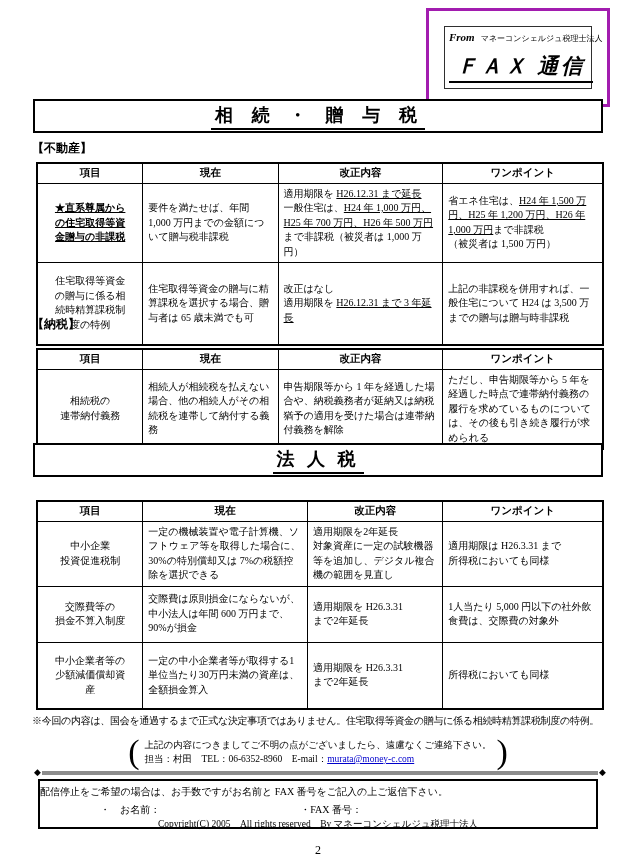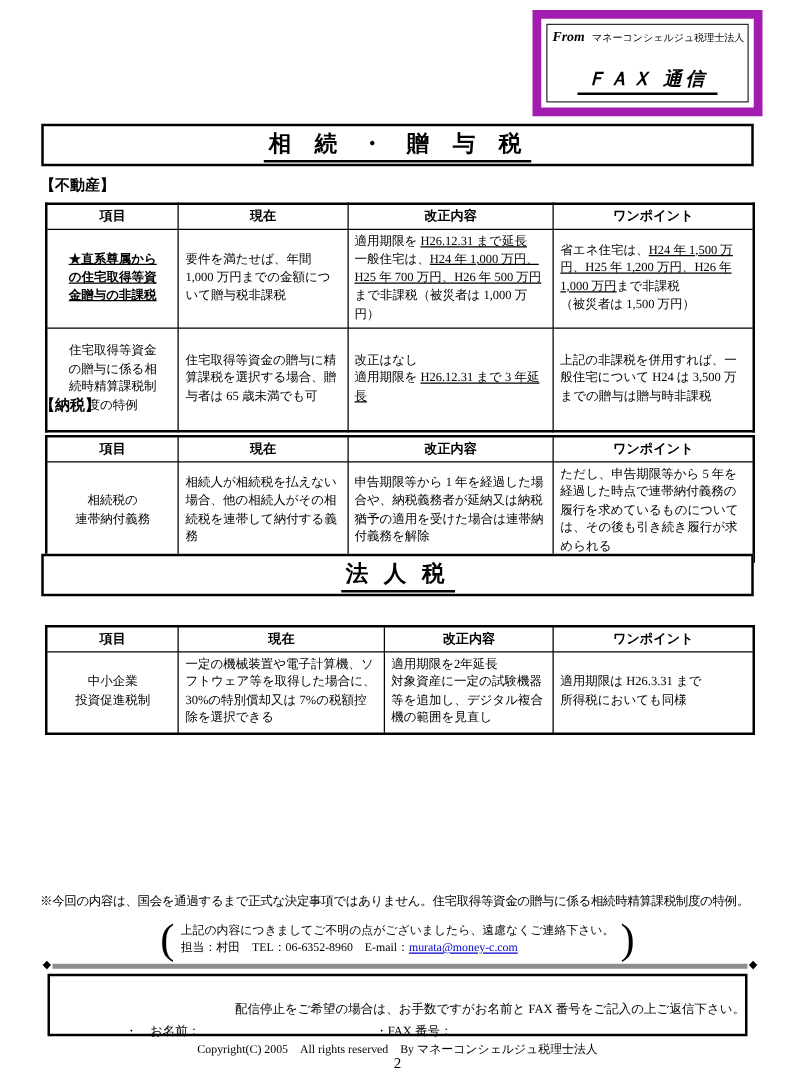--- a/index.html
+++ b/index.html
@@ -5,27 +5,27 @@
   html,body{margin:0;padding:0;background:#fff;}
   body{
     width:636px;height:866px;
     font-family:"Liberation Serif","DejaVu Serif",serif;
     color:#000;
   }
   .page{position:relative;width:636px;height:866px;background:#fff;overflow:hidden;}
 
   
   .masthead{position:absolute;top:8px;right:26px;width:184px;}
-  .fax-box{border:7px solid #a21caf;padding:4px;background:#fff;}
+  .fax-box{border:3px solid #a21caf;padding:15px;background:#fff;}
   .fax-box-inner{border:1px solid #2f2f2f;text-align:center;padding:4px 4px 5px;}
   .from-line{font-size:10px;white-space:nowrap;}
   .from-label{font-style:italic;font-weight:bold;font-size:11px;margin-right:6px;}
   .company{font-size:8px;}
   .fax-title{
-    display:inline-block;margin-top:18px;font-size:15px;font-weight:bold;font-style:italic;
+    display:inline-block;margin-top:8px;font-size:21px;font-weight:bold;font-style:italic;
     letter-spacing:3px;border-bottom:2px solid #000;padding:0 8px 1px;white-space:nowrap;
   }
   .issue-box{border:2px solid #000;margin-top:3px;padding:1px;}
   .issue-inner{border:1px solid #000;display:flex;justify-content:center;gap:16px;
     font-size:13px;padding:1px 0 2px;}
   .issue-no{font-weight:bold;}
 
   
   .title-box{
     position:absolute;left:33px;width:570px;height:34px;border:2px solid #000;
@@ -82,21 +82,21 @@
   .email-link{color:#0000cc;text-decoration:underline;}
 
   
   .divider{position:absolute;top:768px;left:34px;width:572px;display:flex;align-items:center;}
   .diamond{font-family:"DejaVu Sans","Liberation Sans",sans-serif;font-size:9px;line-height:9px;}
   .divider-line{flex:1;height:4px;background:#8d8d8d;margin:0 1px;}
 
   
   .unsub{position:absolute;top:779px;left:38px;width:560px;height:50px;
     border:2px solid #000;box-sizing:border-box;padding-top:4px;}
-  .unsub-line1{text-align:right;font-size:10px;margin-top:15px;}
+  .unsub-line1{text-align:left;font-size:10px;}
   .unsub-line2{font-size:10px;margin-top:4px;display:flex;}
   .unsub-line2 .name-label{margin-left:60px;}
   .unsub-line2 .fax-label{margin-left:140px;}
   .unsub-copyright{text-align:center;font-size:9.5px;margin-top:1px;}
 
   
   .page-number{position:absolute;top:843px;left:0;right:0;text-align:center;font-size:12px;}
 </style>
 </head>
 <body>
@@ -197,20 +197,32 @@
         <th>ワンポイント</th>
       </tr>
     </thead>
     <tbody>
       <tr>
         <td class="cell-item"><span>中小企業</span><br><span>投資促進税制</span></td>
         <td><span>一定の機械装置や電子計算機、ソフトウェア等を取得した場合に、30%の特別償却又は 7%の税額控除を選択できる</span></td>
         <td><span>適用期限を2年延長</span><br><span>対象資産に一定の試験機器等を追加し、デジタル複合機の範囲を見直し</span></td>
         <td><span>適用期限は H26.3.31 まで</span><br><span>所得税においても同様</span></td>
       </tr>
+      <tr>
+        <td class="cell-item"><span>交際費等の</span><br><span>損金不算入制度</span></td>
+        <td><span>交際費は原則損金にならないが、中小法人は年間 600 万円まで、90%が損金</span></td>
+        <td><span>適用期限を H26.3.31</span><br><span>まで2年延長</span></td>
+        <td><span>1人当たり 5,000 円以下の社外飲食費は、交際費の対象外</span></td>
+      </tr>
+      <tr>
+        <td class="cell-item"><span>中小企業者等の</span><br><span>少額減価償却資産</span></td>
+        <td><span>一定の中小企業者等が取得する1単位当たり30万円未満の資産は、全額損金算入</span></td>
+        <td><span>適用期限を H26.3.31</span><br><span>まで2年延長</span></td>
+        <td><span>所得税においても同様</span></td>
+      </tr>
     </tbody>
   </table>
 
   <div class="footnote">※今回の内容は、国会を通過するまで正式な決定事項ではありません。住宅取得等資金の贈与に係る相続時精算課税制度の特例。</div>
 
   <div class="contact">
     <span class="paren">(</span>
     <div class="contact-lines">
       <div>上記の内容につきましてご不明の点がございましたら、遠慮なくご連絡下さい。</div>
       <div>

